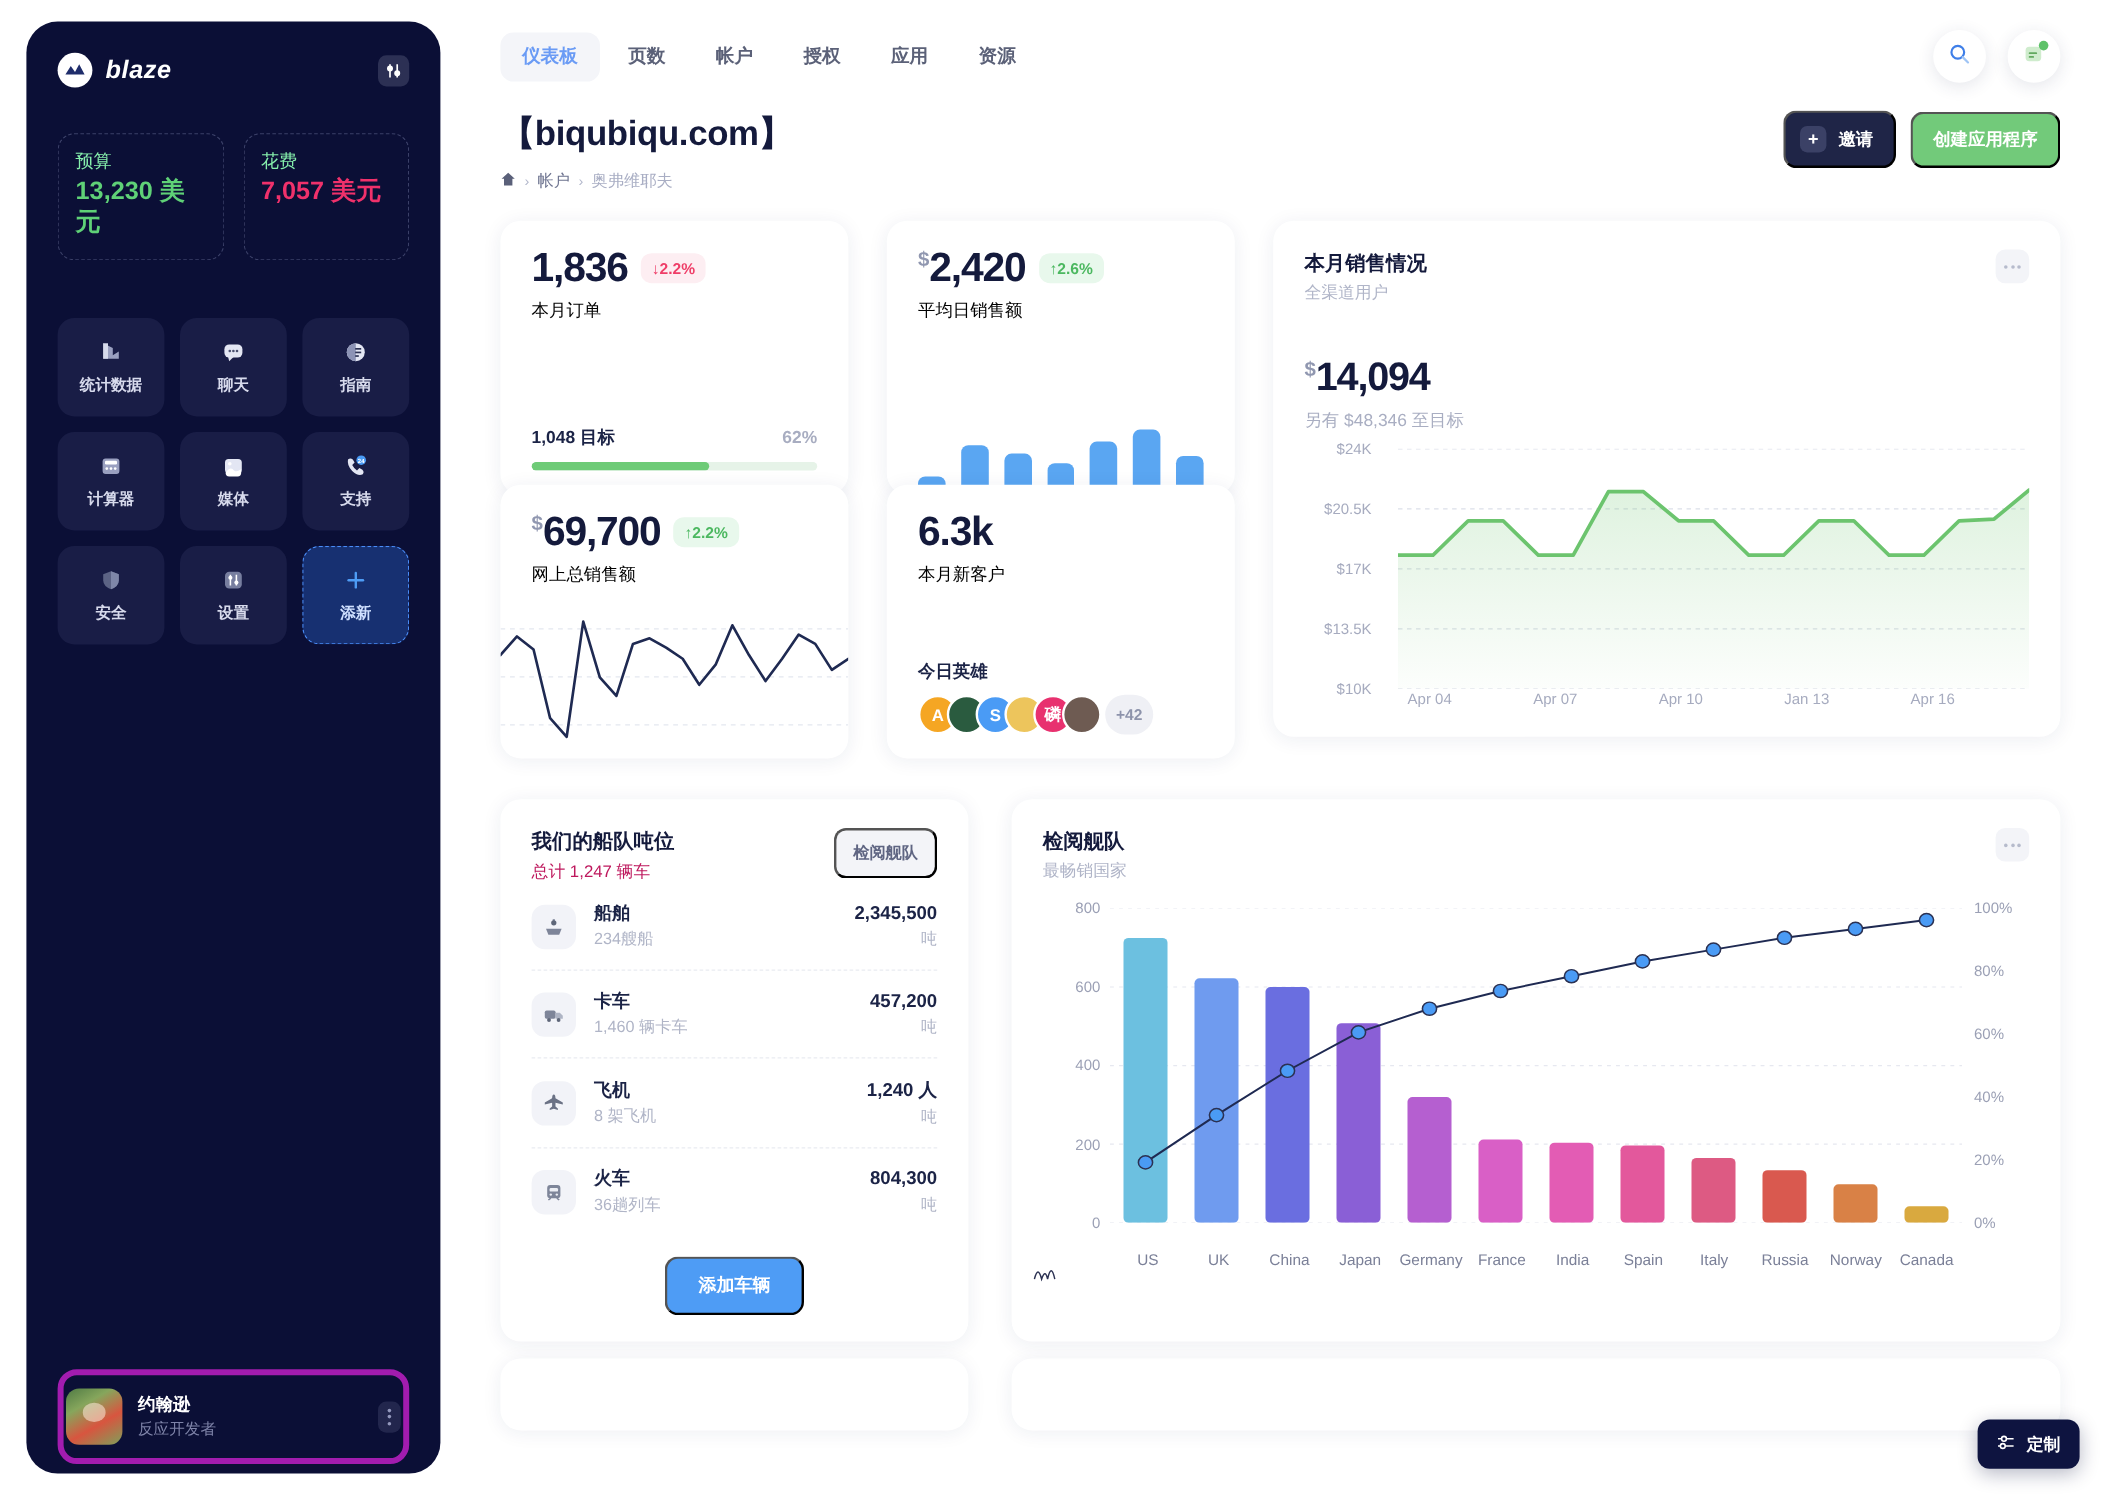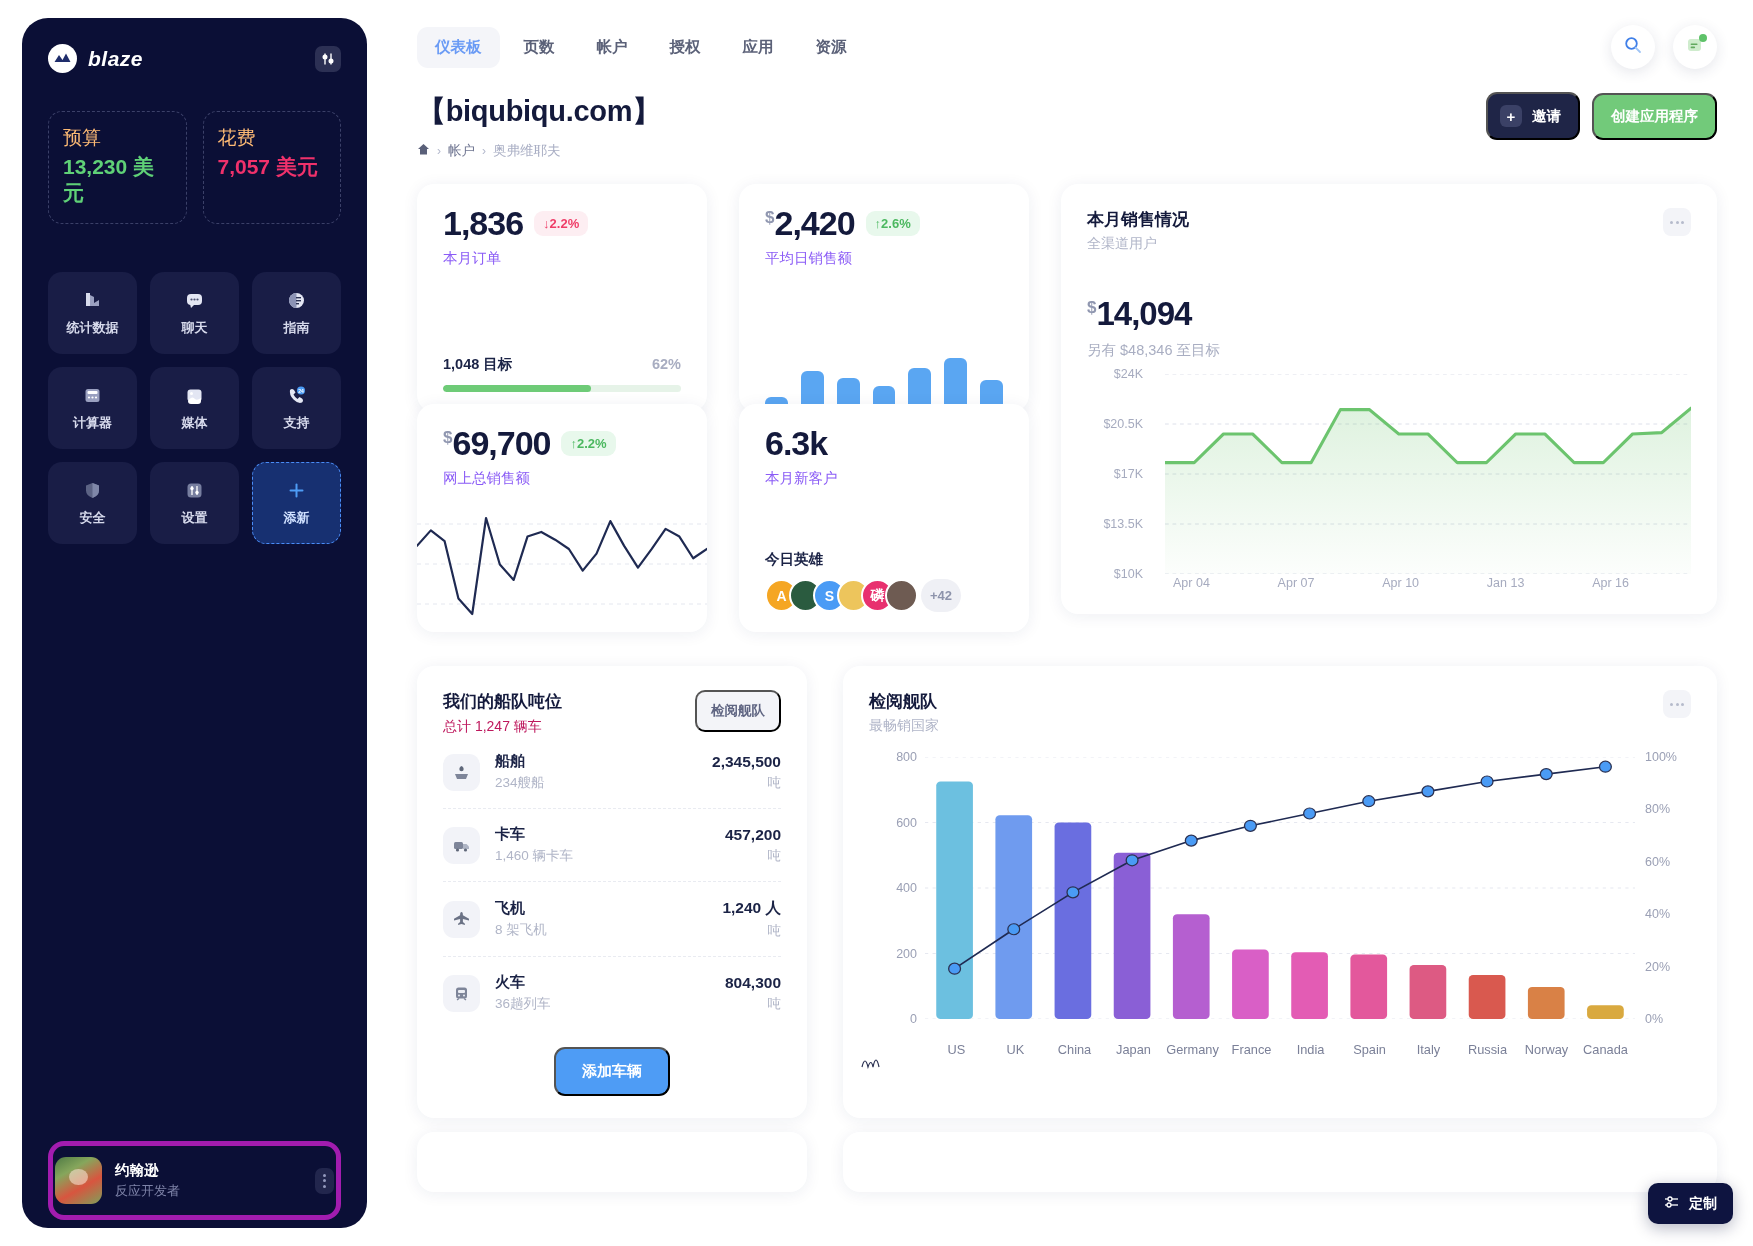--- a/index.html
+++ b/index.html
@@ -31,21 +31,21 @@
   }
   .sb-tool-btn {
     width:26px; height:26px; border-radius:7px; background:#2c3054;
     display:flex; align-items:center; justify-content:center;
   }
   .kpi-row { display:flex; gap:16px; margin-top:38px; }
   .kpi-box {
     flex:1; border:1px dashed #3b4068; border-radius:14px;
     padding:13px 14px 16px 14px; min-height:94px;
   }
-  .kpi-label { color:#fdba74; font-size:19px; margin-bottom:3px; }
+  .kpi-label { color:#86efac; font-size:15px; margin-bottom:3px; }
   .kpi-value { font-size:21px; font-weight:700; line-height:1.25; }
   .kpi-green { color:#5fd177; }
   .kpi-pink { color:#f0316b; }
 
   .tile-grid {
     display:grid; grid-template-columns:repeat(3,1fr); gap:13px;
     margin-top:48px;
   }
   .tile {
     background:#191d46; border-radius:14px; height:82px;
@@ -110,21 +110,21 @@
   
   .grid-top { display:grid; grid-template-columns: 290px 290px 1fr; gap:32px; margin-top:24px; }
   .card { background:#fff; border-radius:17px; box-shadow:0 2px 16px rgba(30,45,90,.075); }
   .stat-card { padding:22px 26px 20px 26px; height:228px; display:flex; flex-direction:column; position:relative; }
   .stat-top { display:flex; align-items:center; gap:11px; }
   .stat-num { font-size:34px; font-weight:700; color:#141a3c; letter-spacing:-1px; line-height:1; }
   .dollar { font-size:17px; font-weight:600; color:#9097b0; vertical-align:super; margin-right:1px; }
   .pill { font-size:13px; font-weight:700; padding:5px 9px; border-radius:9px; }
   .pill.up { background:#e8f8ec; color:#4cb860; }
   .pill.down { background:#fdeef2; color:#ef3e68; }
-  .stat-sub { font-size:14.5px; color:#8b5cf6; margin-top:9px; }
+  .stat-sub { font-size:14.5px; color:#000000; margin-top:9px; }
 
   .goal-row { display:flex; justify-content:space-between; align-items:baseline; font-size:14.5px; }
   .goal-left { color:#1b2346; font-weight:700; }
   .goal-right { color:#a8adc1; font-weight:700; }
   .bar-track { height:7px; border-radius:4px; background:#e6f3e8; margin-top:11px; overflow:hidden; }
   .bar-fill { height:100%; border-radius:4px; background:#6ecb77; }
 
   .minibars { display:flex; align-items:flex-end; gap:13px; height:66px; position:absolute; bottom:0; left:26px; right:26px;}
   .minibars span { flex:1; background:#5aa6f2; border-radius:6px 6px 0 0; }
 

